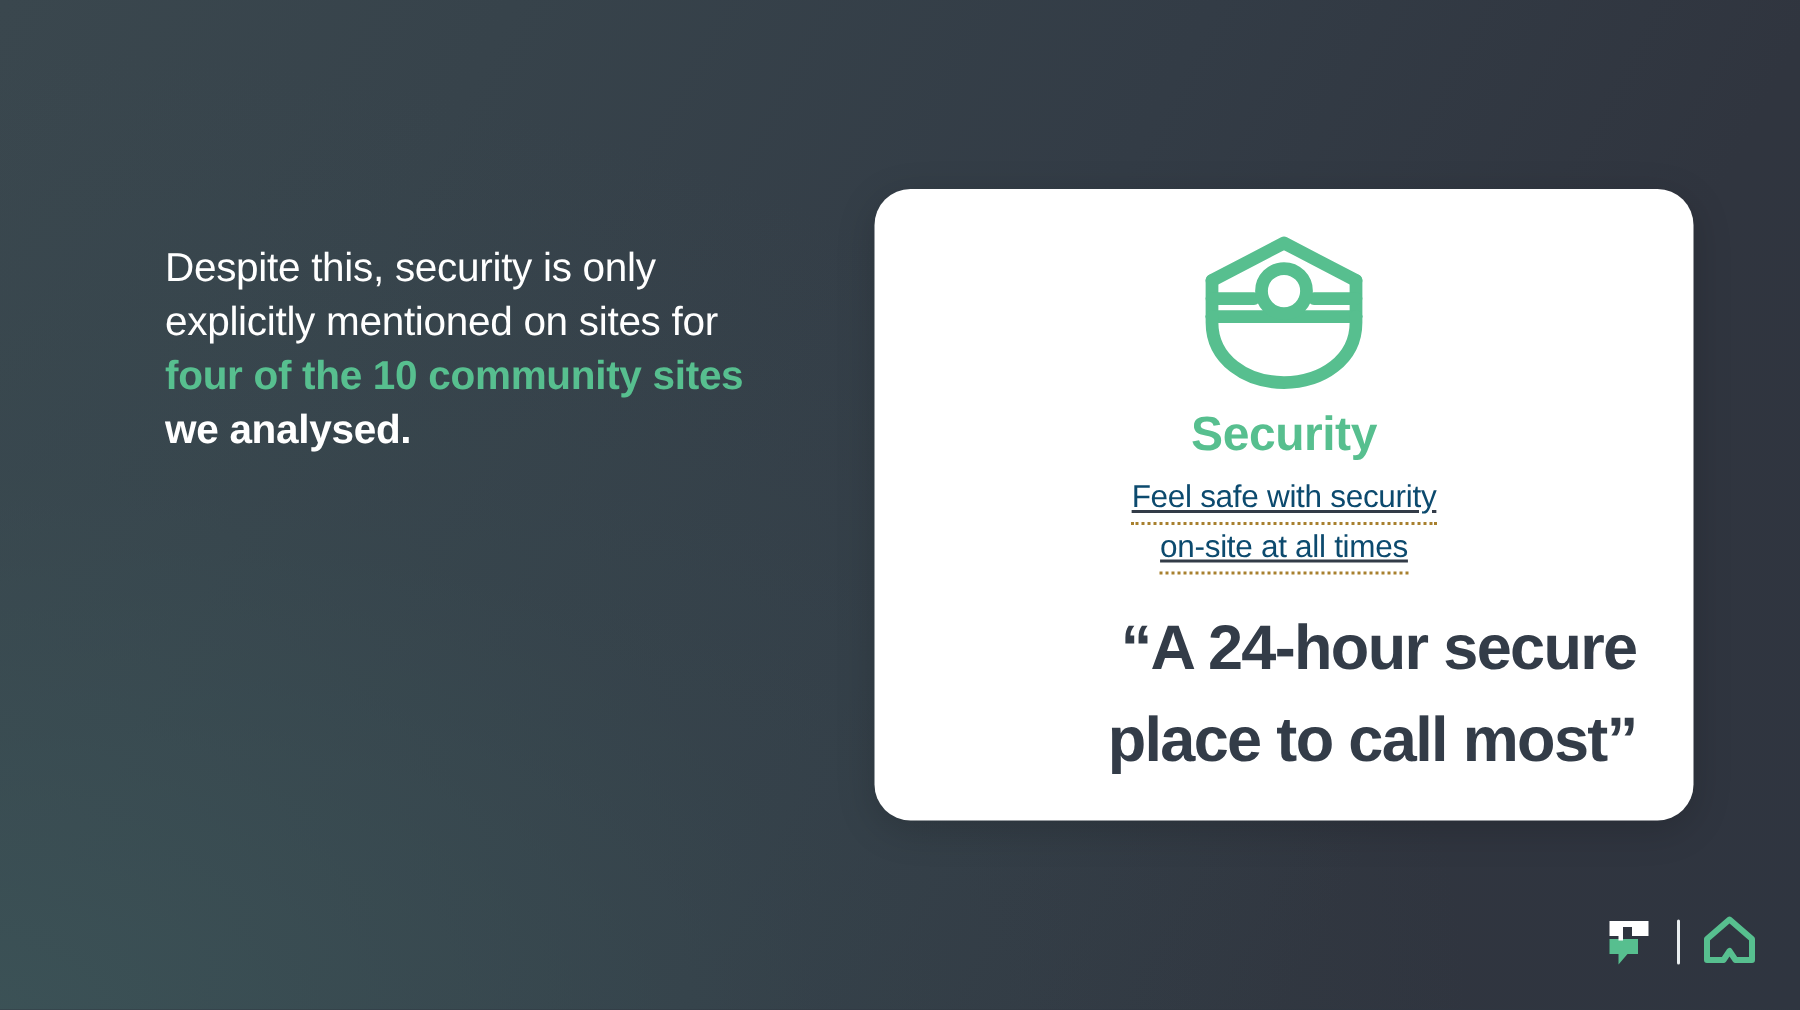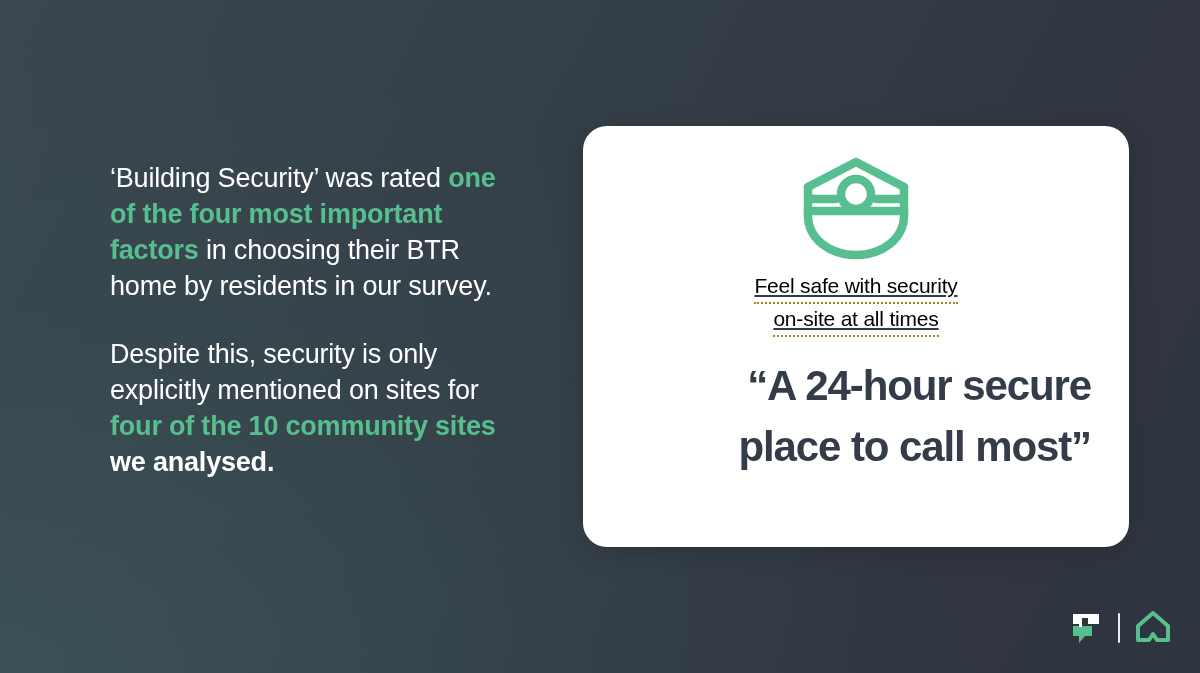--- a/index.html
+++ b/index.html
@@ -77,21 +77,21 @@
     font-weight: 700;
     letter-spacing: -0.3px;
     line-height: 1.05;
   }
 
   .card-sub {
     margin-top: 10px;
     text-align: center;
     font-size: 21px;
     line-height: 30px;
-    color: #000000;
+    color: #0c4a6e;
     letter-spacing: -0.2px;
     width: 300px;
   }
   .card-sub .u {
     text-decoration: underline;
     text-decoration-color: #333c48;
     text-underline-offset: 2px;
     text-decoration-thickness: 1.5px;
     border-bottom: 2px dotted #a8802e;
     padding-bottom: 1px;
@@ -126,41 +126,41 @@
     border-radius: 1px;
   }
 </style>
 </head>
 <body>
 
 <div class="slide">
 
   <div class="copy">
 
-    <p class="para"><span>‘Building Security’ was rated </span><span class="hl">one of the four most important factors</span><span> in choosing their BTR home by residents in our survey.</span></p>
 
     <p class="para"><span>Despite this, security is only explicitly mentioned on sites for </span><span class="hl">four of the 10 community sites</span><span class="bold-white"> we analysed.</span></p>
 
   </div>
 
   <div class="card">
 
     <svg class="card-icon" viewBox="0 0 112 106">
       <g fill="none" stroke="#57bf8f" stroke-width="8.5" stroke-linejoin="round" stroke-linecap="round">
         <path d="M8 32 L56 7 L104 32"></path>
         <path d="M8 32 L8 56"></path>
         <path d="M104 32 L104 56"></path>
         <path d="M8 56 L104 56"></path>
         <path d="M8 56 L8 60 C8 85 31 100 56 100 C81 100 104 85 104 60 L104 56"></path>
         <path d="M8 44 L36 44"></path>
         <path d="M76 44 L104 44"></path>
         <circle cx="56" cy="39" r="15"></circle>
       </g>
     </svg>
 
+    <div class="card-title">Security</div>
 
     <div class="card-sub">
       <span class="u">Feel safe with security</span><br>
       <span class="u">on-site at all times</span>
     </div>
 
     <div class="card-quote">
       <span>“A 24-hour secure</span><br>
       <span>place to call most”</span>
     </div>

